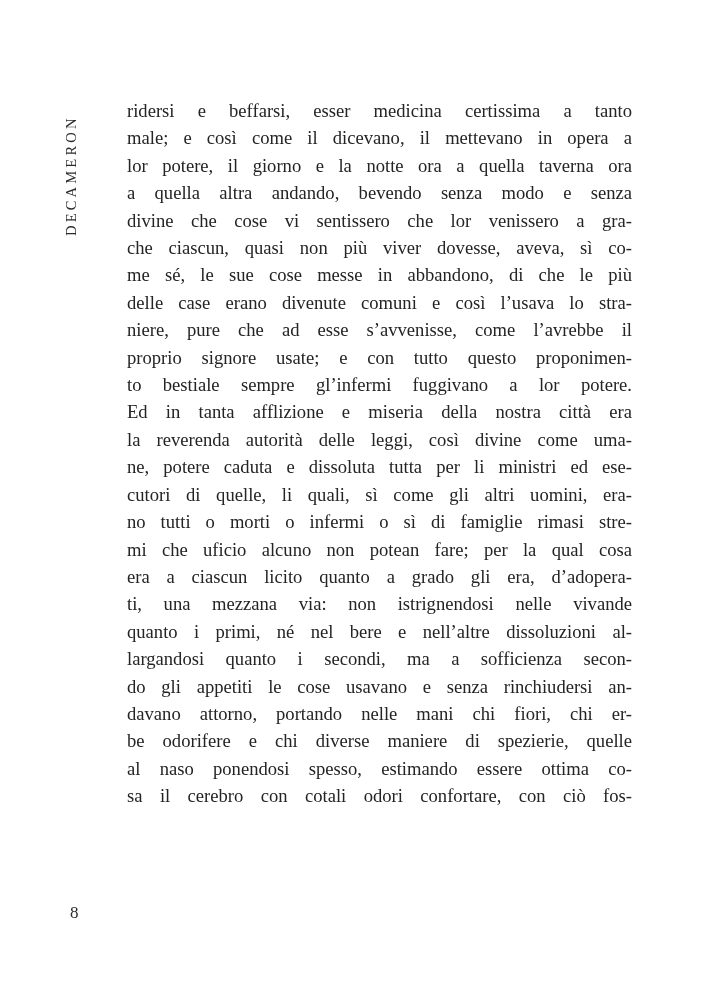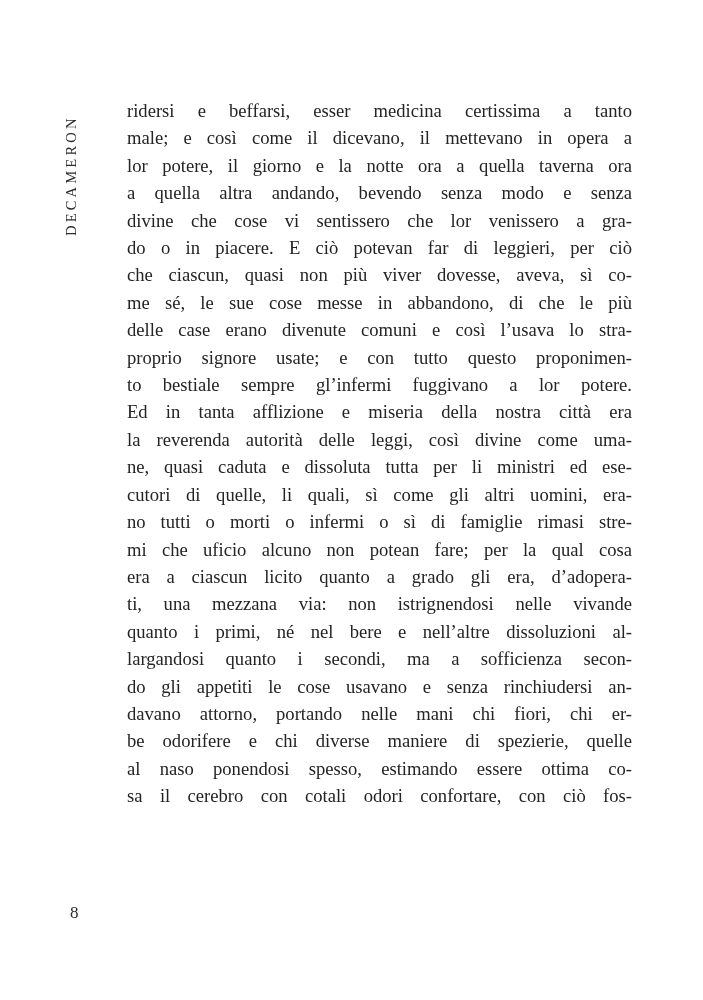--- a/index.html
+++ b/index.html
@@ -57,29 +57,29 @@
 <div class="page">
 
   <div class="running-head">DECAMERON</div>
 
   <main class="text-block">
     <div class="line">ridersi e beffarsi, esser medicina certissima a tanto</div>
     <div class="line">male; e così come il dicevano, il mettevano in opera a</div>
     <div class="line">lor potere, il giorno e la notte ora a quella taverna ora</div>
     <div class="line">a quella altra andando, bevendo senza modo e senza</div>
     <div class="line">divine che cose vi sentissero che lor venissero a gra-</div>
-    <div class="line">do o in piacere. E ciò potevan far di leggieri, per ciò</div>
     <div class="line">che ciascun, quasi non più viver dovesse, aveva, sì co-</div>
     <div class="line">me sé, le sue cose messe in abbandono, di che le più</div>
     <div class="line">delle case erano divenute comuni e così l’usava lo stra-</div>
+    <div class="line">niere, pure che ad esse s’avvenisse, come l’avrebbe il</div>
     <div class="line">proprio signore usate; e con tutto questo proponimen-</div>
     <div class="line">to bestiale sempre gl’infermi fuggivano a lor potere.</div>
     <div class="line">Ed in tanta afflizione e miseria della nostra città era</div>
     <div class="line">la reverenda autorità delle leggi, così divine come uma-</div>
-    <div class="line">ne, quasi caduta e dissoluta tutta per li ministri ed ese-</div>
+    <div class="line">ne, potere caduta e dissoluta tutta per li ministri ed ese-</div>
     <div class="line">cutori di quelle, li quali, sì come gli altri uomini, era-</div>
     <div class="line">no tutti o morti o infermi o sì di famiglie rimasi stre-</div>
     <div class="line">mi che uficio alcuno non potean fare; per la qual cosa</div>
     <div class="line">era a ciascun licito quanto a grado gli era, d’adopera-</div>
     <div class="line">ti, una mezzana via: non istrignendosi nelle vivande</div>
     <div class="line">quanto i primi, né nel bere e nell’altre dissoluzioni al-</div>
     <div class="line">largandosi quanto i secondi, ma a sofficienza secon-</div>
     <div class="line">do gli appetiti le cose usavano e senza rinchiudersi an-</div>
     <div class="line">davano attorno, portando nelle mani chi fiori, chi er-</div>
     <div class="line">be odorifere e chi diverse maniere di spezierie, quelle</div>

